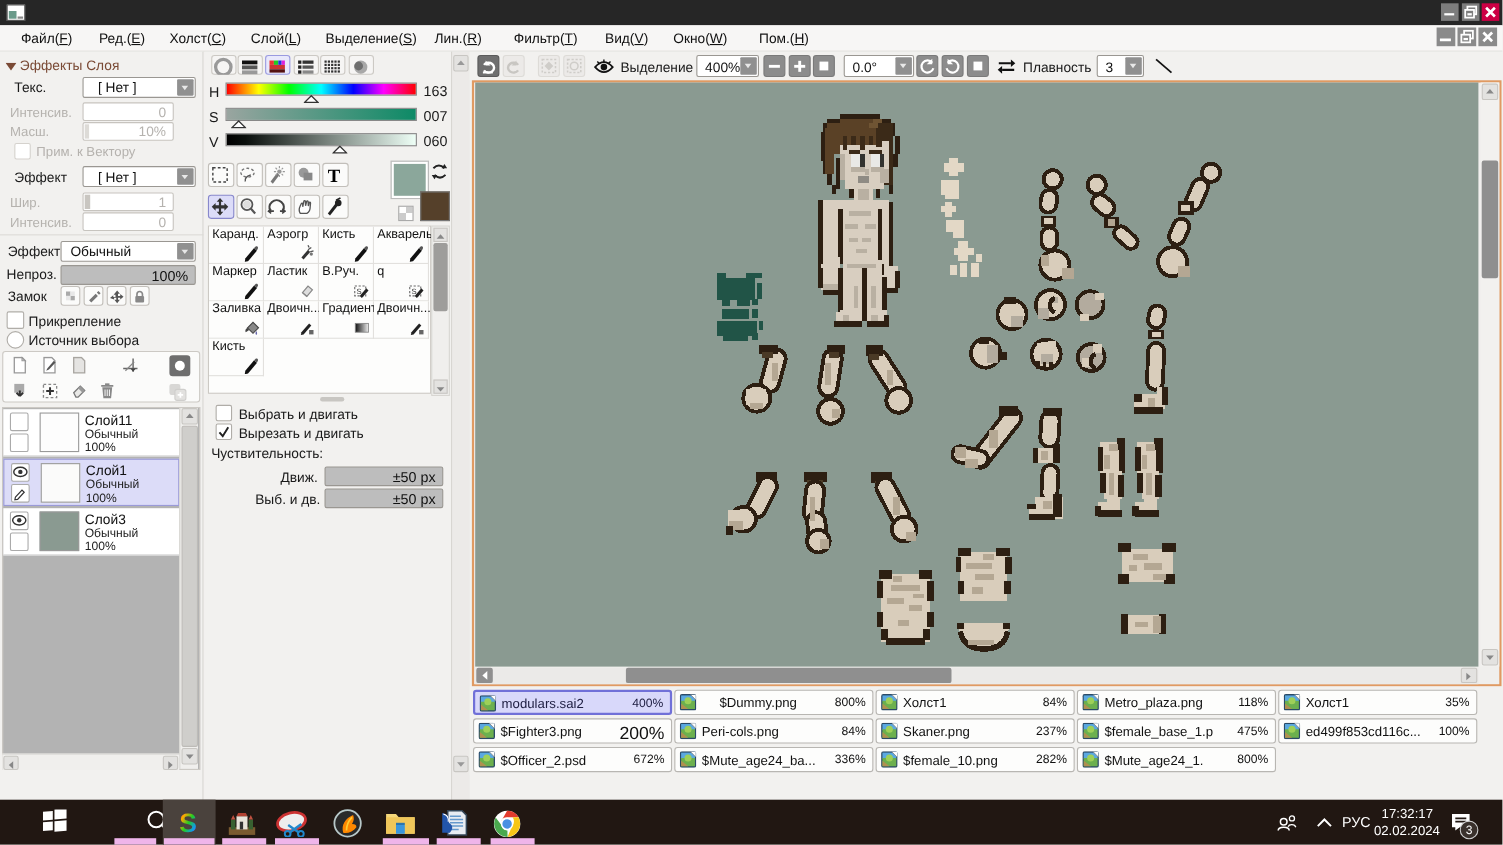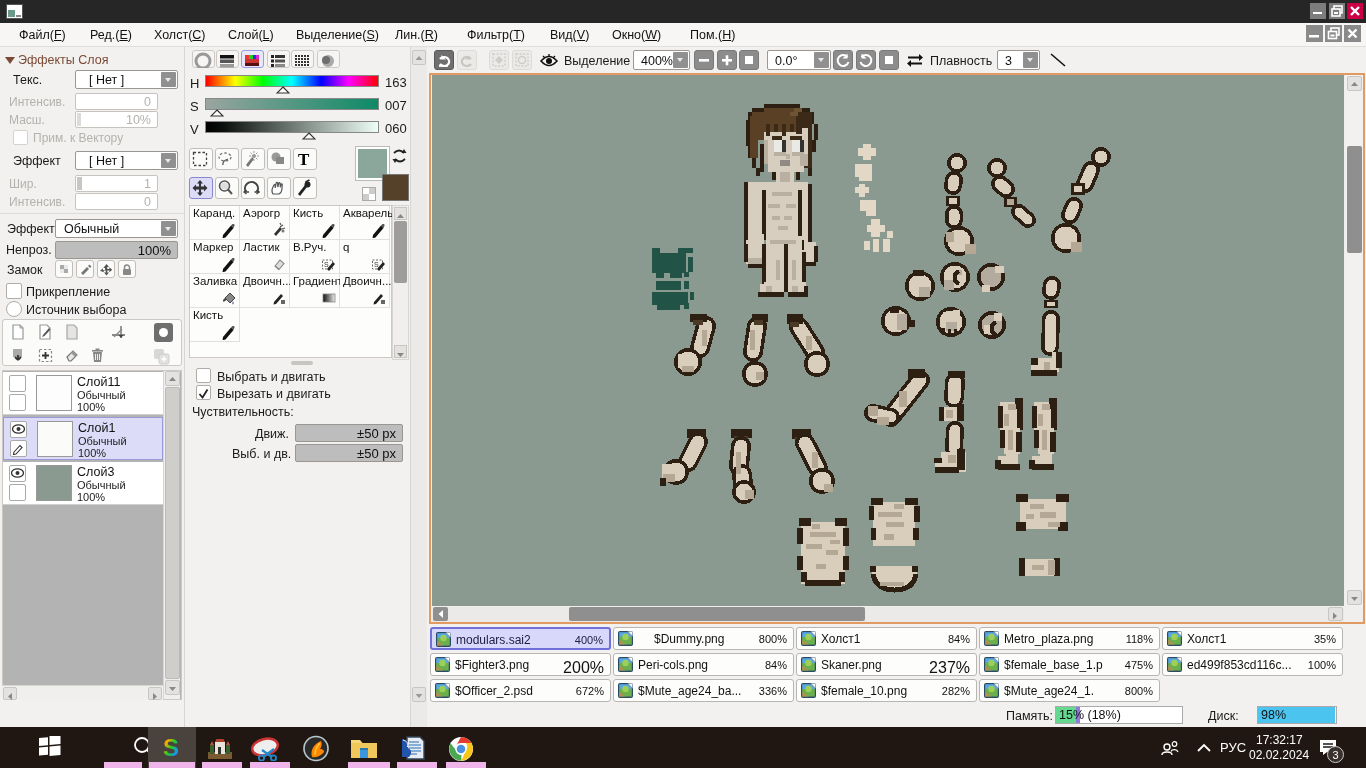--- a/index.html
+++ b/index.html
@@ -1012,21 +1012,21 @@
 <div style="position:absolute;left:4px;top:3px;"><svg width="15" height="15" viewBox="0 0 15 15" style="">
             <rect x="0" y="0" width="15" height="15" rx="2" fill="#2a4a66"></rect>
             <rect x="1.2" y="1.2" width="12.6" height="5.5" fill="#5aa8e0"></rect>
             <path d="M1.2 6 h12.6 v7.6 h-12.6z" fill="#6cb04e"></path>
             <path d="M1.2 8.5 l6.5 5.1 h-6.5z" fill="#b09050"></path>
             <circle cx="7.5" cy="6" r="3.2" fill="#9ed058"></circle>
             <path d="M9.8 0.5 h4.7 v4.7z" fill="#fff"></path>
             <path d="M9.8 0.5 l4.7 4.7" stroke="#888" stroke-width="0.8"></path>
           </svg></div>
 <span style="position:absolute;left:24px;top:4px;font-size:12px;color:#111;">Skaner.png</span>
-<span style="position:absolute;right:6px;top:4.5px;font-size:16px;color:#111;">237%</span>
+<span style="position:absolute;right:6px;top:4.5px;font-size:11px;color:#111;">237%</span>
 </div>
 <div class="abs" style="left:552px;top:29px;width:181px;height:23px;background:#fdfdfc;border:1px solid #b8b6b2;border-radius:3px;">
 <div style="position:absolute;left:4px;top:3px;"><svg width="15" height="15" viewBox="0 0 15 15" style="">
             <rect x="0" y="0" width="15" height="15" rx="2" fill="#2a4a66"></rect>
             <rect x="1.2" y="1.2" width="12.6" height="5.5" fill="#5aa8e0"></rect>
             <path d="M1.2 6 h12.6 v7.6 h-12.6z" fill="#6cb04e"></path>
             <path d="M1.2 8.5 l6.5 5.1 h-6.5z" fill="#b09050"></path>
             <circle cx="7.5" cy="6" r="3.2" fill="#9ed058"></circle>
             <path d="M9.8 0.5 h4.7 v4.7z" fill="#fff"></path>
             <path d="M9.8 0.5 l4.7 4.7" stroke="#888" stroke-width="0.8"></path>
@@ -1091,33 +1091,20 @@
             <rect x="0" y="0" width="15" height="15" rx="2" fill="#2a4a66"></rect>
             <rect x="1.2" y="1.2" width="12.6" height="5.5" fill="#5aa8e0"></rect>
             <path d="M1.2 6 h12.6 v7.6 h-12.6z" fill="#6cb04e"></path>
             <path d="M1.2 8.5 l6.5 5.1 h-6.5z" fill="#b09050"></path>
             <circle cx="7.5" cy="6" r="3.2" fill="#9ed058"></circle>
             <path d="M9.8 0.5 h4.7 v4.7z" fill="#fff"></path>
             <path d="M9.8 0.5 l4.7 4.7" stroke="#888" stroke-width="0.8"></path>
           </svg></div>
 <span style="position:absolute;left:24px;top:4px;font-size:12px;color:#111;">$Mute_age24_1.</span>
 <span style="position:absolute;right:6px;top:4.5px;font-size:11px;color:#111;">800%</span>
-</div>
-</div>
-<div class="abs" style="left:427px;top:705px;width:939px;height:22px;background:#f2f1ef;">
-<span class="lbl" style="left:579px;top:4px;font-size:12.5px;">Память:</span>
-<div class="abs" style="left:628px;top:1px;width:128px;height:18px;background:#fff;border:1px solid #aaa;">
-<div style="position:absolute;left:0;top:0;width:20px;height:16px;background:#63d88e;"></div>
-<div style="position:absolute;left:20px;top:0;width:4px;height:16px;background:#8f7ae0;"></div>
-<span style="position:absolute;left:3px;top:1px;font-size:12.5px;color:#111">15% (18%)</span>
-</div>
-<span class="lbl" style="left:781px;top:4px;font-size:12.5px;">Диск:</span>
-<div class="abs" style="left:830px;top:1px;width:80px;height:18px;background:#fff;border:1px solid #aaa;">
-<div style="position:absolute;left:0;top:0;width:77px;height:16px;background:#4cc4f0;"></div>
-<span style="position:absolute;left:3px;top:1px;font-size:12.5px;color:#111">98%</span>
 </div>
 </div>
 <div class="abs" style="left:0;top:727px;width:1366px;height:41px;background:#211712;">
 <svg class="abs" style="left:39px;top:9px" width="26" height="22">
         <g fill="#fff">
           <rect x="0" y="2" width="9" height="8" transform="skewY(-5)"></rect>
           <rect x="10.5" y="0.5" width="11" height="9.5" transform="skewY(-5)"></rect>
           <rect x="0" y="11.5" width="9" height="8" transform="skewY(-5)"></rect>
           <rect x="10.5" y="11.5" width="11" height="9.5" transform="skewY(-5)"></rect>
         </g>

